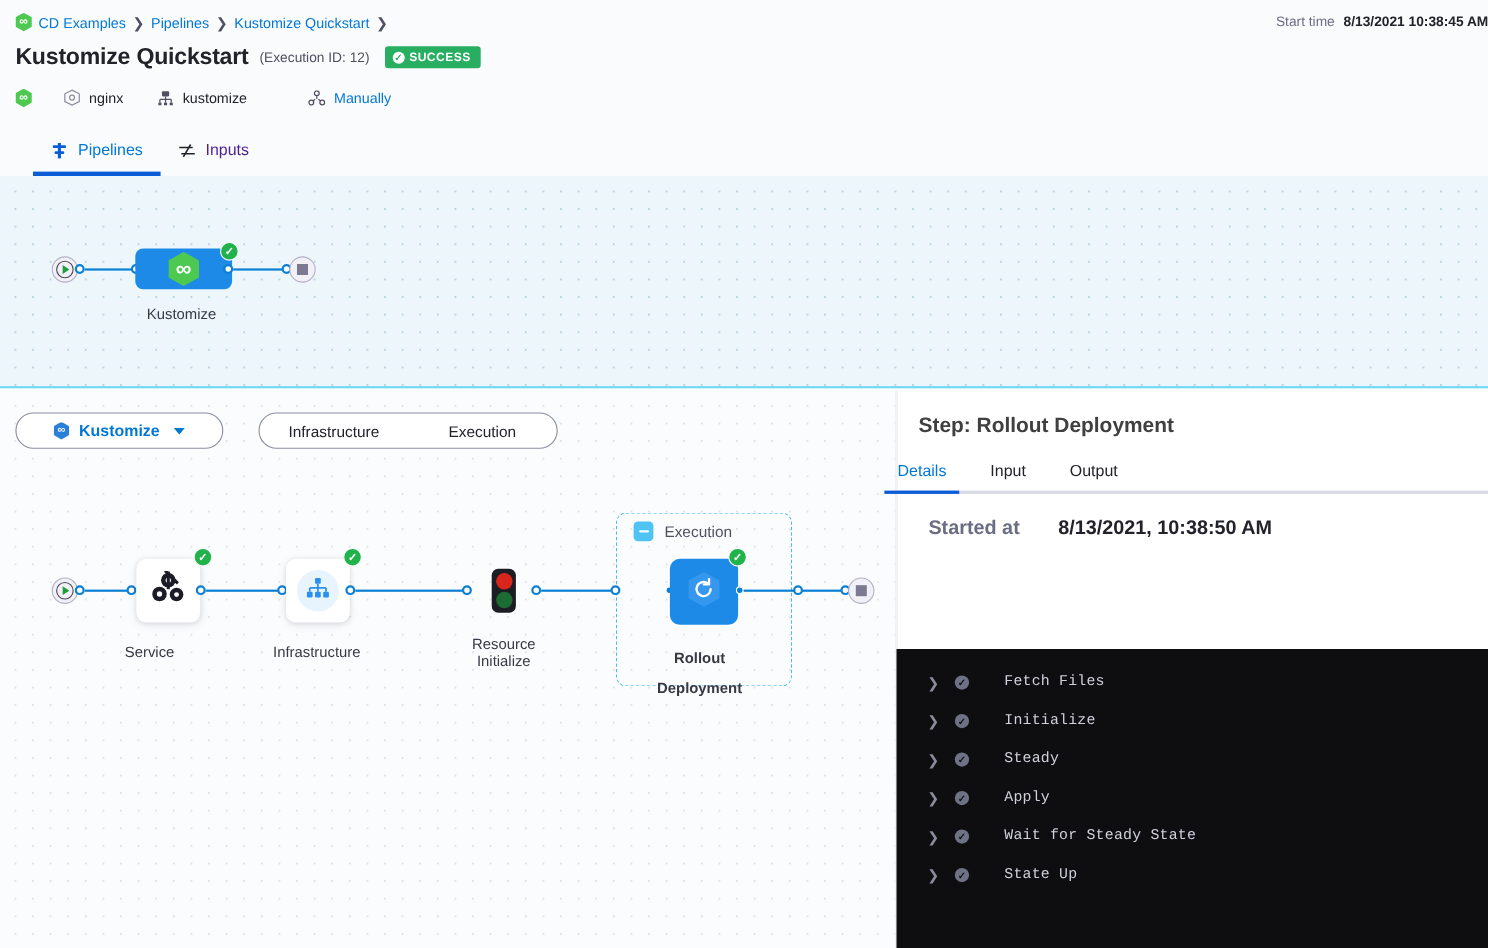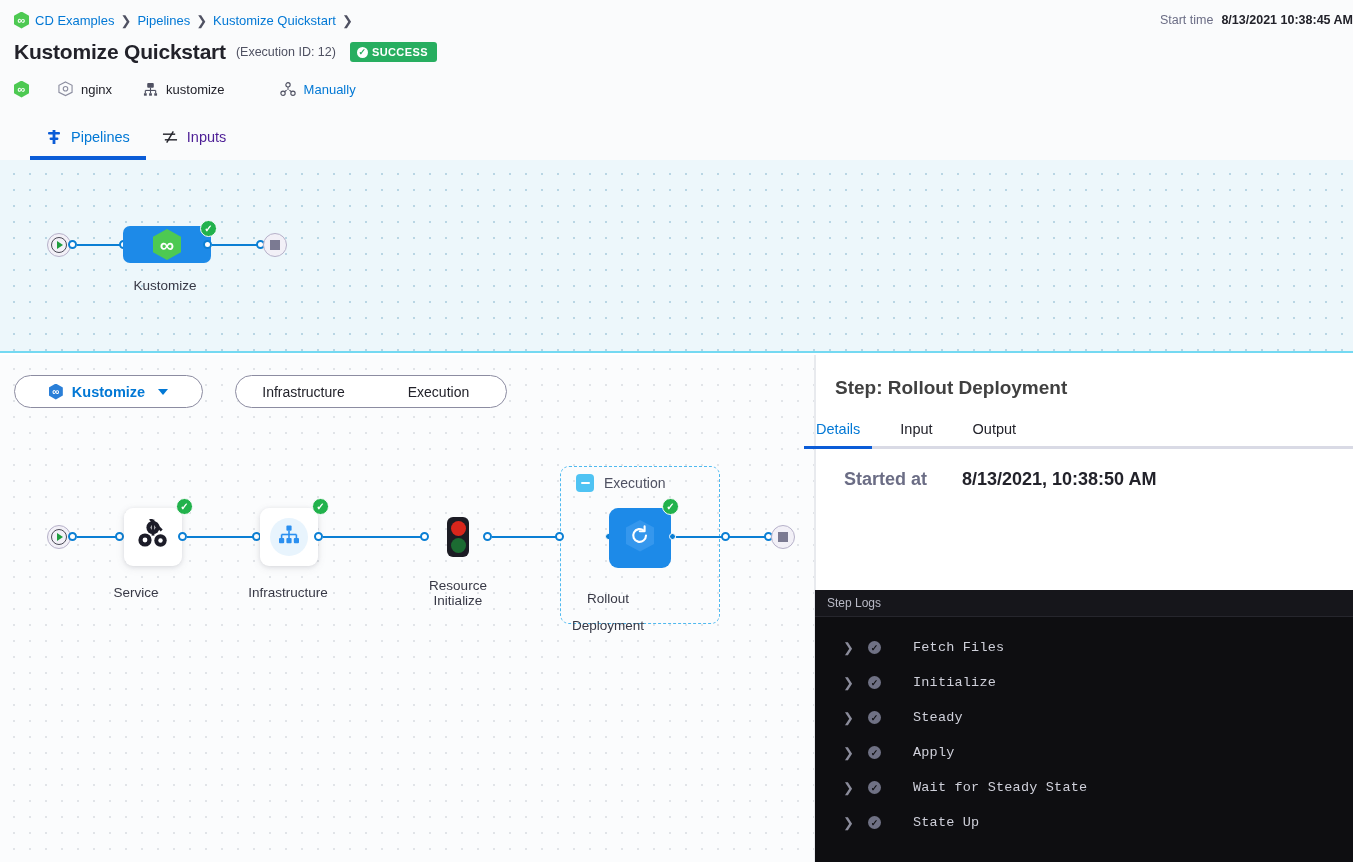--- a/index.html
+++ b/index.html
@@ -481,21 +481,21 @@
       </span>
     </div>
     <div class="ok-badge" style="position:absolute; left:662px; top:498px;">✓</div>
     <div class="dot-solid" style="position:absolute; left:669px; top:533px;"></div>
     <div class="edge" style="position:absolute; left:676px; top:536px; width:96px;"></div>
     <div class="dot-hollow" style="position:absolute; left:721px; top:532px;"></div>
     <div class="dot-hollow" style="position:absolute; left:764px; top:532px;"></div>
     <div class="end-node" style="position:absolute; left:771px; top:525px;">
       <span class="sq"></span>
     </div>
-    <div class="node-label" style="position:absolute; left:548px; top:585px; width:120px; line-height:27px;">
+    <div class="node-label" style="position:absolute; left:576px; top:585px; width:120px; line-height:27px;font-weight:bold;">
       <div>Rollout</div>
       <div>Deployment</div>
     </div>
   </div>
 
   <div class="right-panel">
     <div class="rp-title">Step: Rollout Deployment</div>
     <div class="rp-tabs">
       <div class="rp-tab active">Details</div>
       <div class="rp-tab">Input</div>
@@ -503,21 +503,20 @@
     </div>
     <div class="rp-details">
       <div class="drow">
         <span class="dkey">Started at</span>
         <span class="dval">8/13/2021, 10:38:50 AM</span>
       </div>
     </div>
   </div>
 
   <div class="logs">
-    <div class="logs-hdr">Step Logs</div>
     <div class="log-rows">
       <div class="log-row">
         <span class="log-chev">❯</span>
         <span class="log-chk">✓</span>
         <span class="log-text">Fetch Files</span>
       </div>
       <div class="log-row">
         <span class="log-chev">❯</span>
         <span class="log-chk">✓</span>
         <span class="log-text">Initialize</span>

